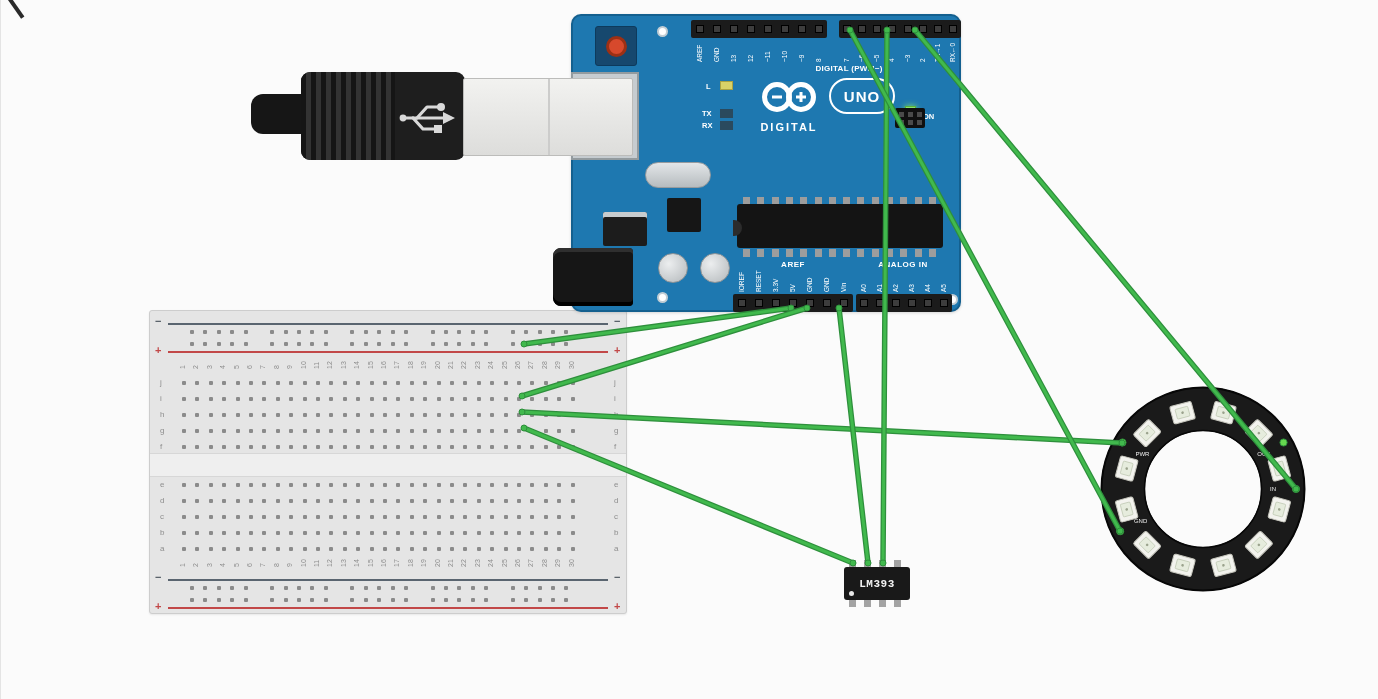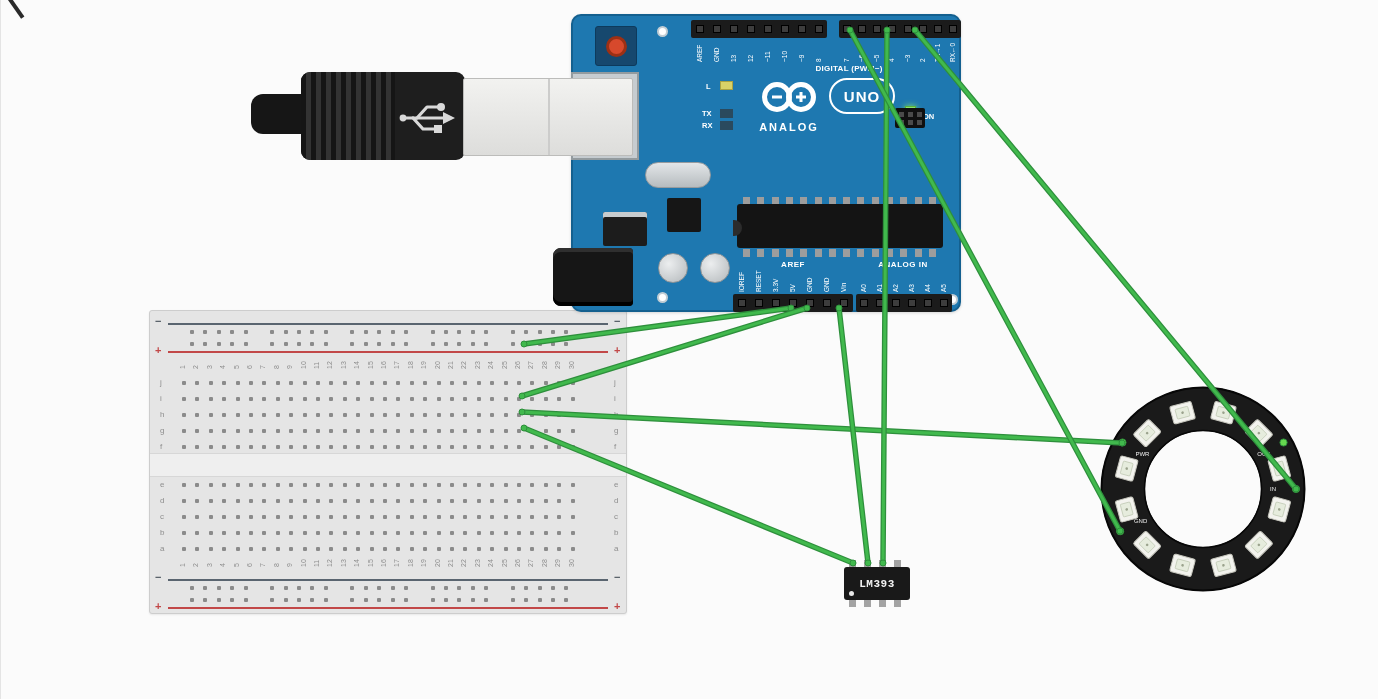--- a/index.html
+++ b/index.html
@@ -576,21 +576,21 @@
 
     <div class="digital-title">DIGITAL (PWM~)</div>
 
     <svg class="logo" width="64" height="42" viewBox="0 0 64 42">
       <circle cx="20" cy="21" r="12.5" fill="none" stroke="#fff" stroke-width="5"></circle>
       <circle cx="44" cy="21" r="12.5" fill="none" stroke="#fff" stroke-width="5"></circle>
       <rect x="15" y="19.5" width="10" height="3" fill="#fff"></rect>
       <rect x="39" y="19.5" width="10" height="3" fill="#fff"></rect>
       <rect x="42.5" y="16" width="3" height="10" fill="#fff"></rect>
     </svg>
-    <div class="brand">ANALOG</div>
+    <div class="brand">DIGITAL</div>
     <div class="uno">UNO</div>
 
     <div class="lbl ll">L</div>
     <div class="led led-l"></div>
     <div class="lbl ltx">TX</div>
     <div class="led led-tx"></div>
     <div class="lbl lrx">RX</div>
     <div class="led led-rx"></div>
     <div class="lbl lon">ON</div>
     <div class="led led-on"></div>

